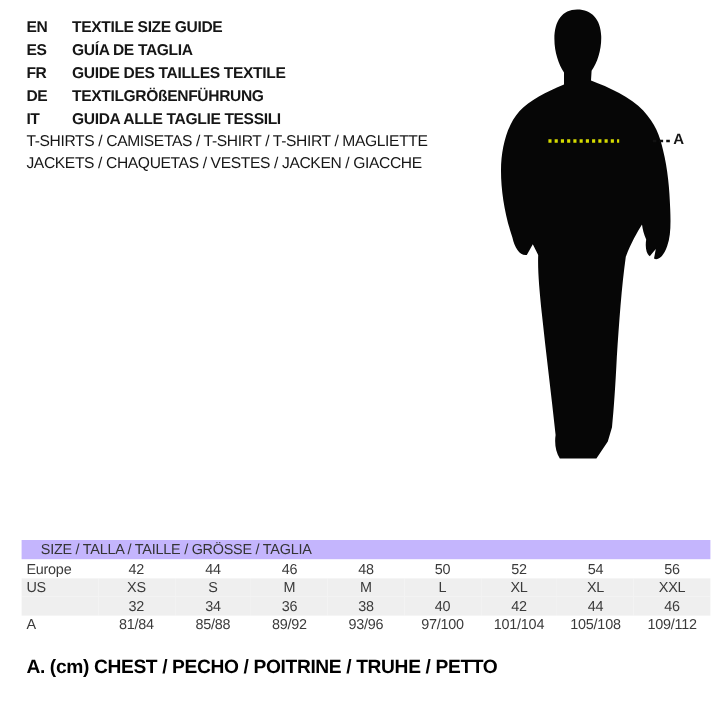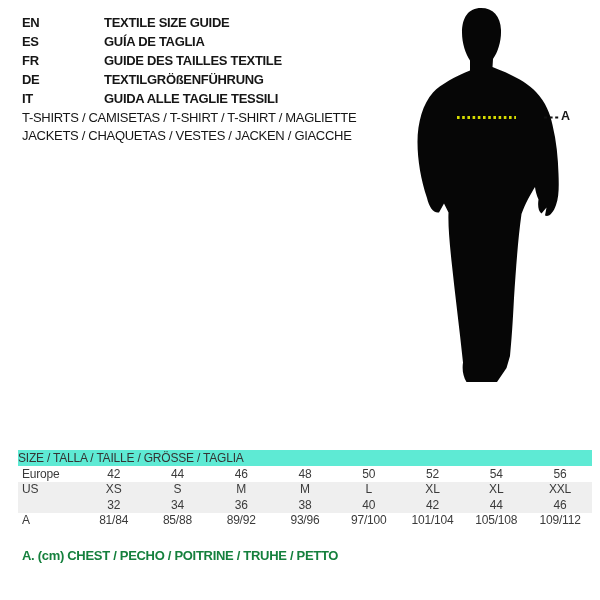--- a/index.html
+++ b/index.html
@@ -6,21 +6,21 @@
   html,body { background:#ffffff; }
   body { font-family:"Liberation Sans", sans-serif; }
   .page {
     position:relative; width:600px; height:600px; background:#ffffff;
     overflow:hidden; margin:0 auto; color:#111;
   }
 
   
   .lang-list { position:absolute; left:22px; top:13px; }
   .lang-row { display:flex; height:19px; line-height:19px;
-    font-size:13px; font-weight:bold; letter-spacing:-0.3px; color:#161616;gap:44px; }
+    font-size:13px; font-weight:bold; letter-spacing:-0.3px; color:#161616; }
   .lang-code { width:38px; }
 
   
   .category { position:absolute; left:22px; top:109px;
     font-size:13px; font-weight:normal; letter-spacing:-0.3px;
     line-height:18px; color:#161616; }
 
   
   .figure-svg { position:absolute; left:410px; top:0px; }
   .measure-label { position:absolute; left:561px; top:109px;
@@ -29,27 +29,27 @@
   
   .section-title { position:absolute; left:22px; top:420px;
     font-size:12.5px; font-weight:bold; letter-spacing:-0.3px; color:#161616; }
 
   
   .size-table { position:absolute; left:18px; top:450px; width:574px;
     border-collapse:collapse; table-layout:fixed;
     font-size:12px; letter-spacing:-0.2px; color:#3b3b3b; }
   .size-table td { height:15.5px; padding:0; text-align:center; vertical-align:middle; }
   .size-table td.lbl { width:70px; text-align:left; padding-left:4px;margin-top:12px; }
-  .size-table tr.hdr td { background:#5eead4; text-align:left; padding-left:0;
+  .size-table tr.hdr td { background:#c4b5fd; text-align:left; padding-left:16px;
     height:16px; color:#343434; }
   .size-table tr.shaded td { background:#efefef; }
 
   
   .footnote { position:absolute; left:22px; top:548px;
-    font-size:13px; font-weight:bold; letter-spacing:-0.3px; color:#15803d; }
+    font-size:16px; font-weight:bold; letter-spacing:-0.3px; color:#000000; }
 </style>
 </head>
 <body>
 
 <div class="page">
 
   <div class="lang-list">
     <div class="lang-row">
       <span class="lang-code">EN</span>
       <span>TEXTILE SIZE GUIDE</span>

